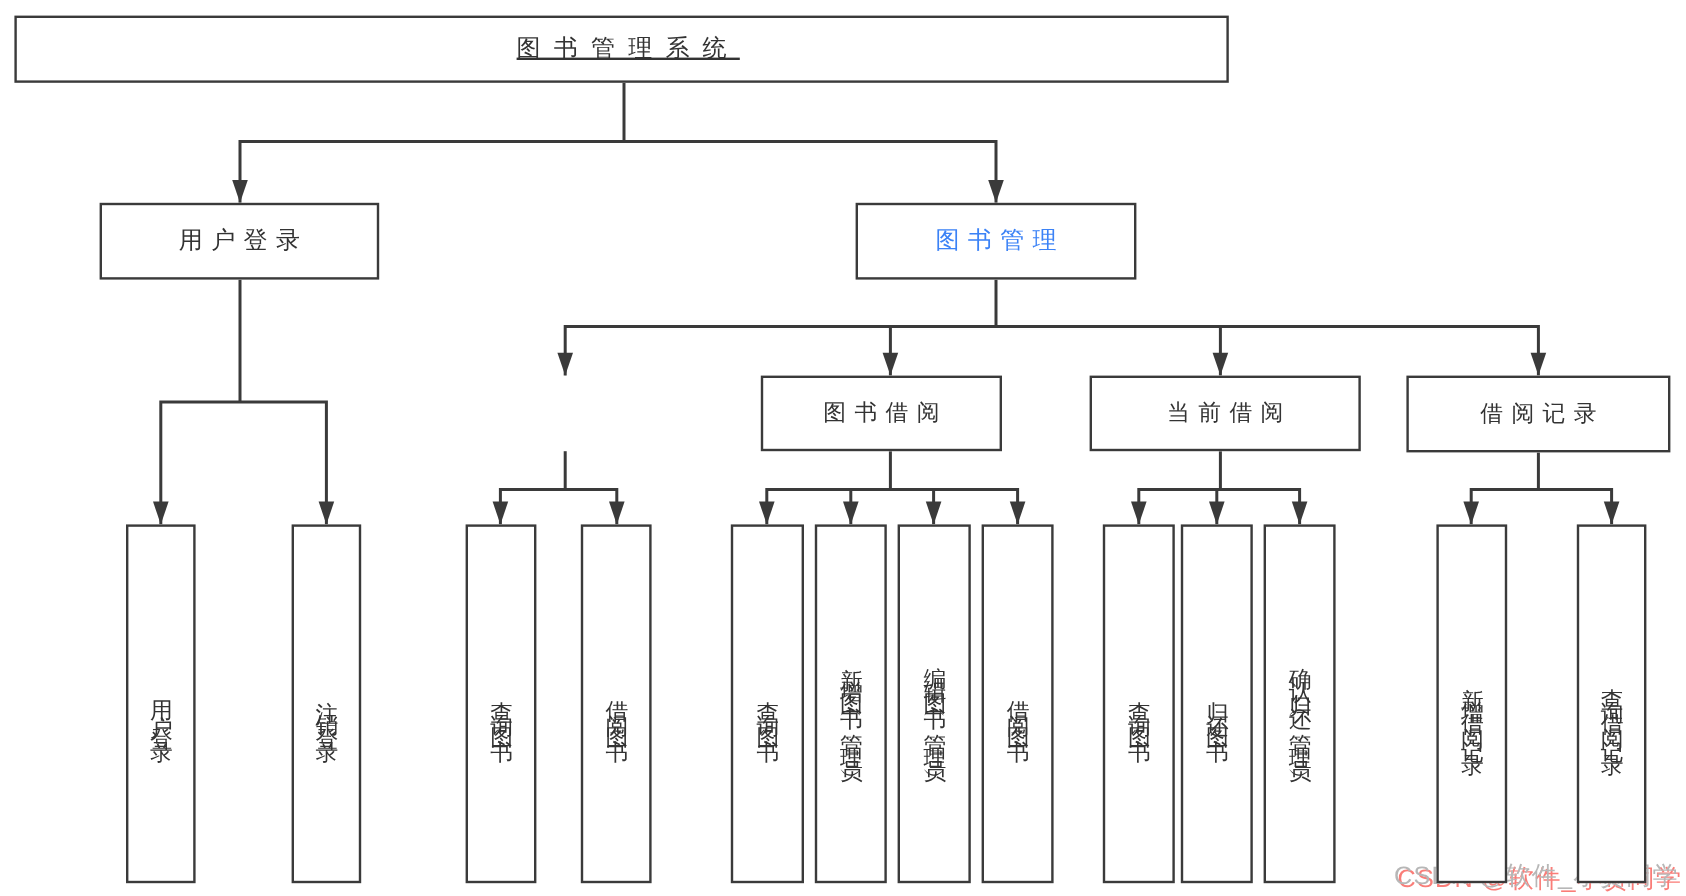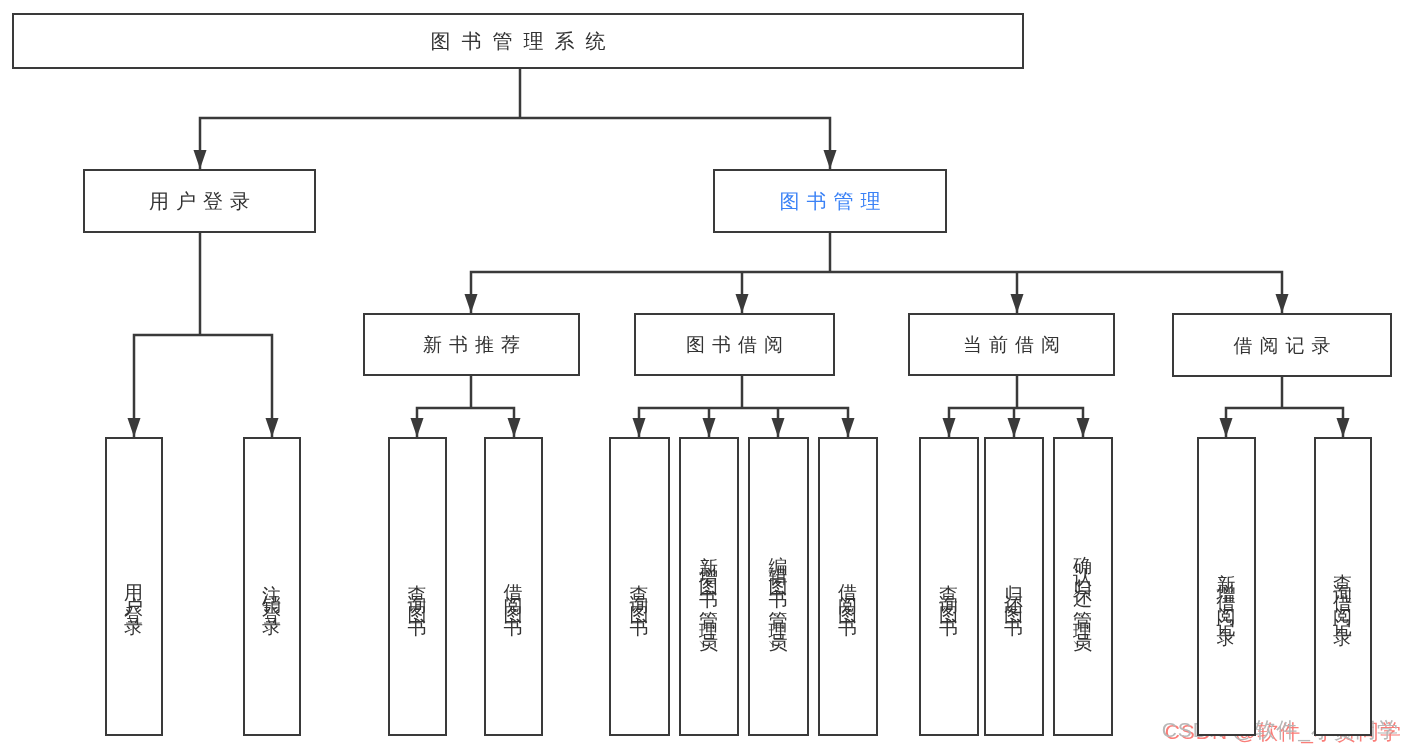--- a/index.html
+++ b/index.html
@@ -14,21 +14,21 @@
     position:absolute;
     box-sizing:border-box;
     background:#ffffff;
     border:2.5px solid #3a3a3a;
     display:flex;
     align-items:center;
     justify-content:center;
     color:#333333;
   }
   .node .label{line-height:1;white-space:nowrap;}
-  .node.horizontal.lv0 .label{letter-spacing:11px;margin-left:11px;}
+  .node.horizontal.lv0 .label{letter-spacing:11px;margin-left:11px;text-decoration:underline;}
   .node.horizontal.lv1 .label,
   .node.horizontal.lv2 .label{letter-spacing:7px;margin-left:7px;}
   .node.vertical .label{
     writing-mode:vertical-rl;
     text-orientation:mixed;
     letter-spacing:11px;
     margin-top:8px;
   }
   .watermark{
     position:absolute;
@@ -89,27 +89,24 @@
   <div class="watermark" style="color: rgb(183, 183, 183); text-shadow: rgb(250, 125, 120) 3px 2px 0px;">CSDN @软件_小贺同学</div>
 <div class="node horizontal lv0" style="left: 12px; top: 13px; width: 1012px; height: 56px; font-size: 20px; border-color: rgb(58, 58, 58); color: rgb(51, 51, 51);">
       <span class="label">图书管理系统</span>
     </div>
     <div class="node horizontal lv1" style="left: 83px; top: 169px; width: 233px; height: 64px; font-size: 20px; border-color: rgb(58, 58, 58); color: rgb(51, 51, 51);">
       <span class="label">用户登录</span>
     </div>
     <div class="node horizontal lv1" style="left: 713px; top: 169px; width: 234px; height: 64px; font-size: 20px; border-color: rgb(58, 58, 58); color: #3b82f6;">
       <span class="label">图书管理</span>
     </div>
-    <div class="node horizontal lv2" style="left: 363px; top: 313px; width: 217px; height: 63px; font-size: 19px; border-color: rgb(58, 58, 58); color: rgb(51, 51, 51);">
-      <span class="label">新书推荐</span>
-    </div>
     <div class="node horizontal lv2" style="left: 634px; top: 313px; width: 201px; height: 63px; font-size: 19px; border-color: rgb(58, 58, 58); color: rgb(51, 51, 51);">
       <span class="label">图书借阅</span>
     </div>
-    <div class="node horizontal lv2" style="left: 908px; top: 313px; width: 207px; height: 63px; font-size: 19px; border-color: rgb(58, 58, 58); color: rgb(51, 51, 51);">
+    <div class="node horizontal lv2" style="left: 908px; top: 313px; width: 226px; height: 63px; font-size: 19px; border-color: rgb(58, 58, 58); color: rgb(51, 51, 51);">
       <span class="label">当前借阅</span>
     </div>
     <div class="node horizontal lv2" style="left: 1172px; top: 313px; width: 220px; height: 64px; font-size: 19px; border-color: rgb(58, 58, 58); color: rgb(51, 51, 51);">
       <span class="label">借阅记录</span>
     </div>
     <div class="node vertical lv3" style="left: 105px; top: 437px; width: 58px; height: 299px; font-size: 19px; border-color: rgb(58, 58, 58); color: rgb(51, 51, 51);">
       <span class="label">用户登录</span>
     </div>
     <div class="node vertical lv3" style="left: 243px; top: 437px; width: 58px; height: 299px; font-size: 19px; border-color: rgb(58, 58, 58); color: rgb(51, 51, 51);">
       <span class="label">注销登录</span>

